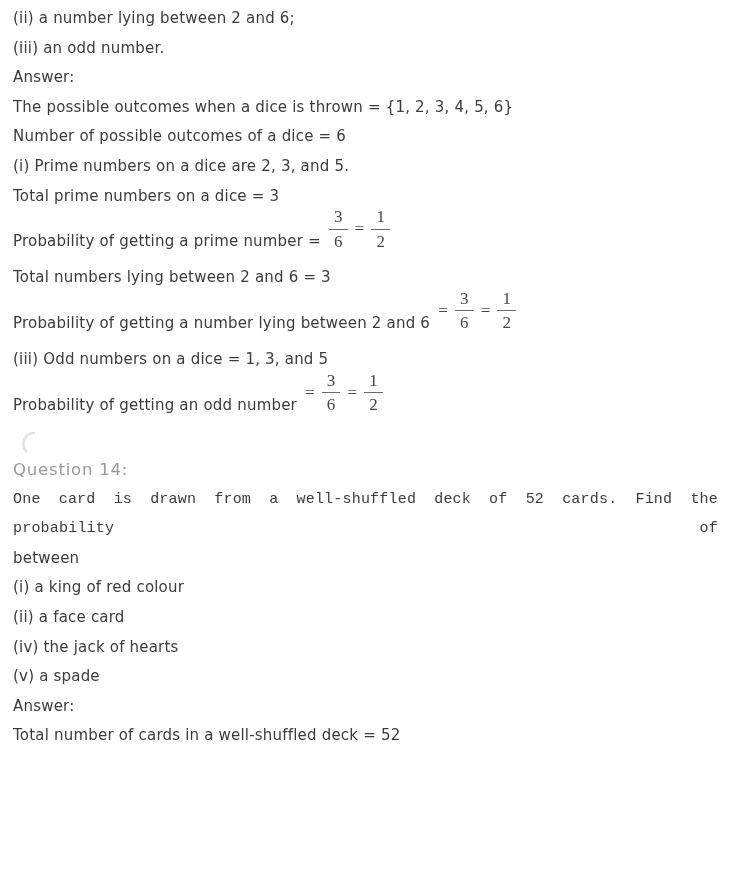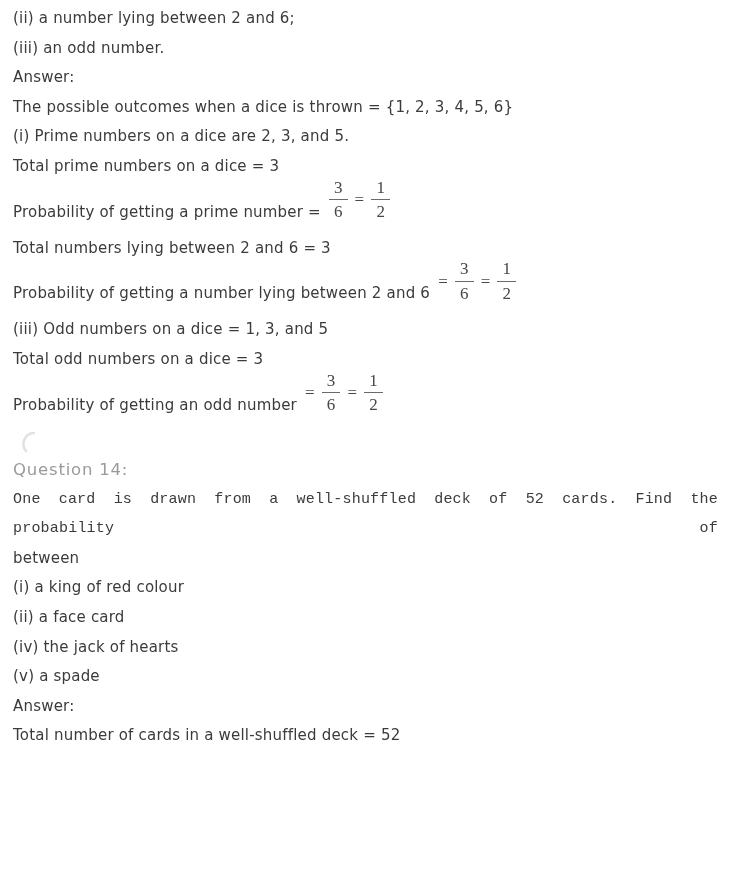--- a/index.html
+++ b/index.html
@@ -72,20 +72,21 @@
   }
 </style>
 </head>
 <body>
 
 <main class="page">
     <p class="line">(ii) a number lying between 2 and 6;</p>
     <p class="line">(iii) an odd number.</p>
     <p class="line">Answer:</p>
     <p class="line">The possible outcomes when a dice is thrown = {1, 2, 3, 4, 5, 6}</p>
+    <p class="line">Number of possible outcomes of a dice = 6</p>
     <p class="line">(i) Prime numbers on a dice are 2, 3, and 5.</p>
     <p class="line">Total prime numbers on a dice = 3</p>
     <p class="line math-line"><span class="prefix">Probability of getting a prime number =</span><span class="mathgroup">
         <span class="frac">
           <span class="num">3</span>
           <span class="den">6</span>
         </span>
         <span class="eq">=</span>
         <span class="frac">
           <span class="num">1</span>
@@ -99,21 +100,20 @@
           <span class="num">3</span>
           <span class="den">6</span>
         </span>
         <span class="eq">=</span>
         <span class="frac">
           <span class="num">1</span>
           <span class="den">2</span>
         </span>
       </span></p>
     <p class="line">(iii) Odd numbers on a dice = 1, 3, and 5</p>
-    <p class="line">Total odd numbers on a dice = 3</p>
     <p class="line math-line"><span class="prefix">Probability of getting an odd number</span><span class="mathgroup">
         <span class="eq">=</span>
         <span class="frac">
           <span class="num">3</span>
           <span class="den">6</span>
         </span>
         <span class="eq">=</span>
         <span class="frac">
           <span class="num">1</span>
           <span class="den">2</span>

